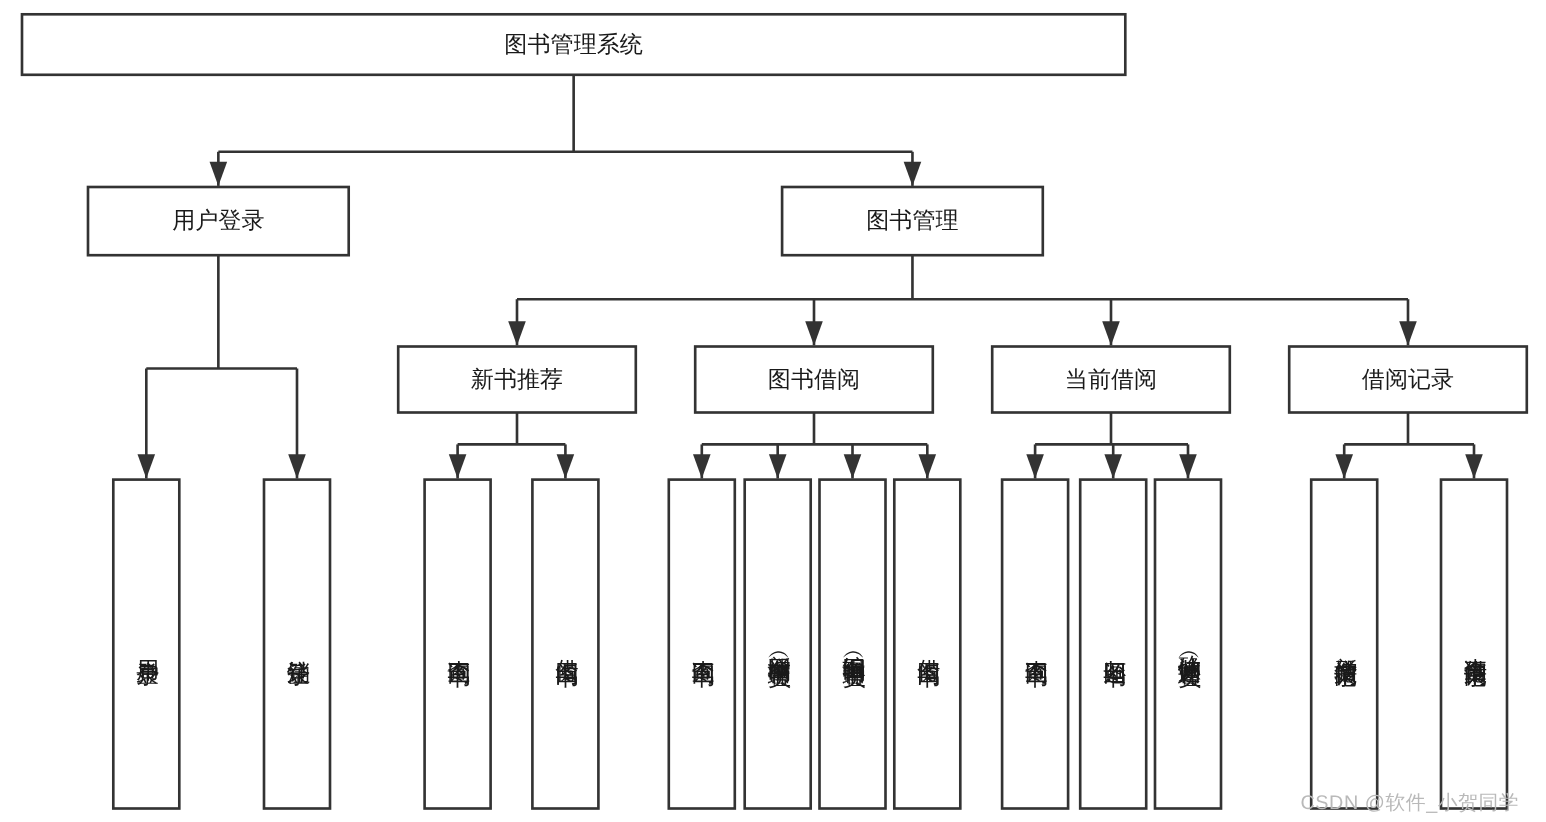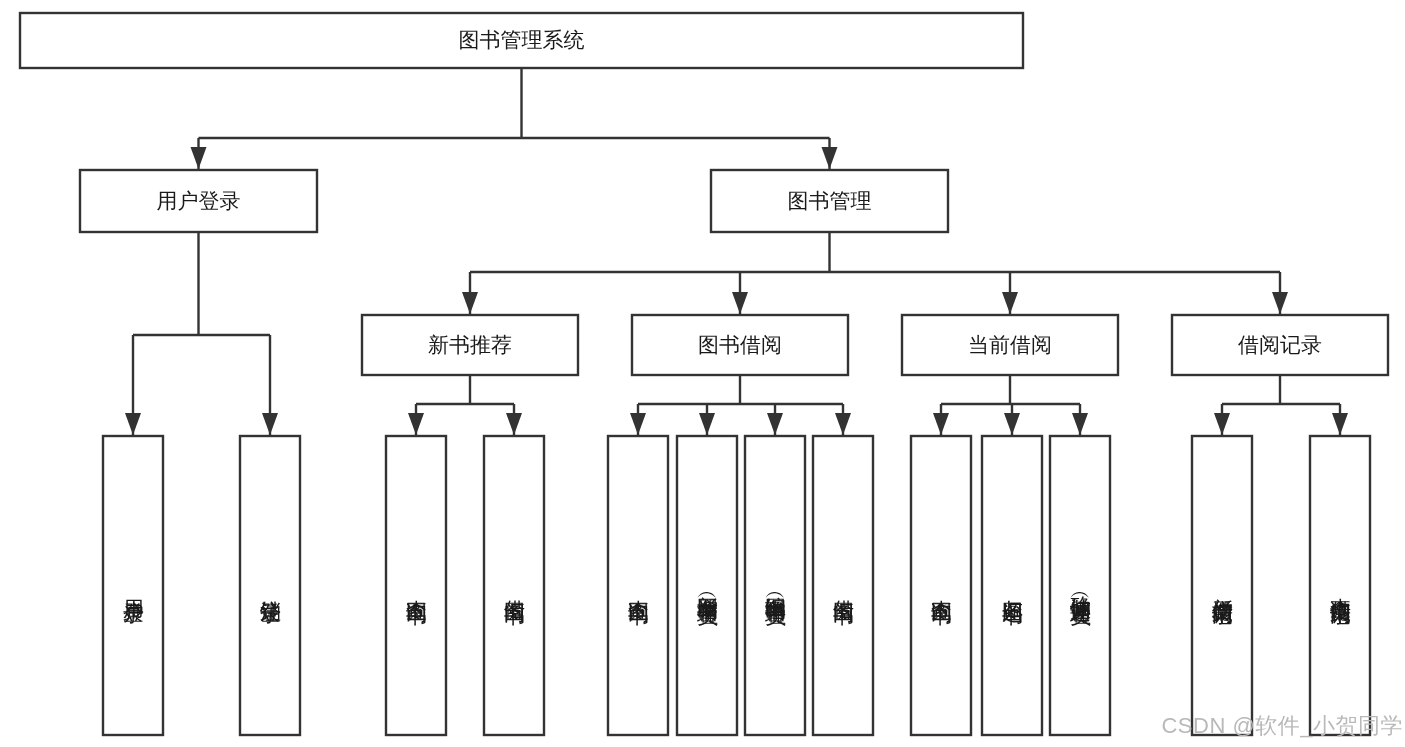--- a/index.html
+++ b/index.html
@@ -58,24 +58,24 @@
     color: #1a1a1a;
     letter-spacing: 1.5px;
     display: flex;
     align-items: center;
     justify-content: center;
     white-space: nowrap;
     pointer-events: none;
   }
   .watermark {
     position: absolute;
-    right: 2px;
+    right: 24px;
     bottom: 6px;
     font-family: "Liberation Sans", "DejaVu Sans", sans-serif;
-    font-size: 22px;
+    font-size: 18px;
     color: #b9b9b9;
     letter-spacing: 0.5px;
     white-space: nowrap;
   }
 </style>
 </head>
 <body>
 
 <div id="diagram-root">
 

